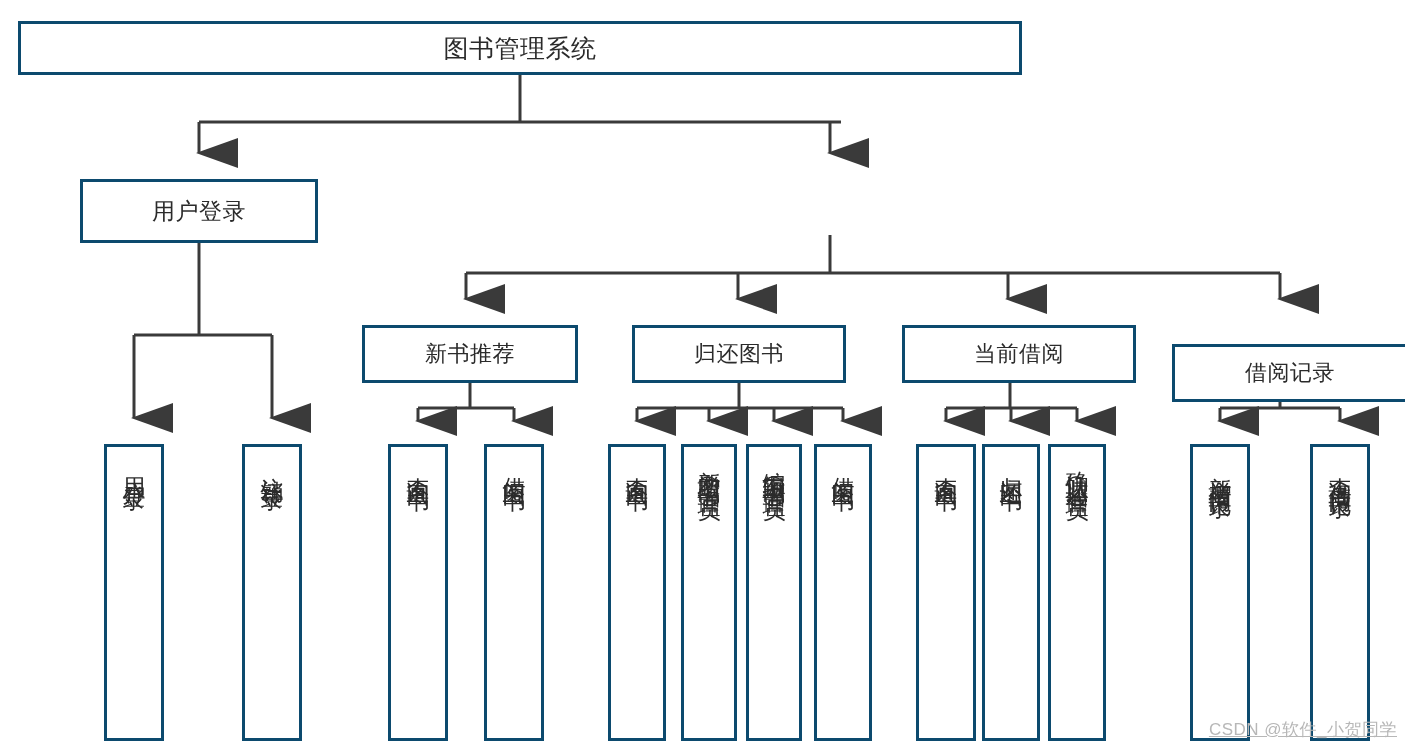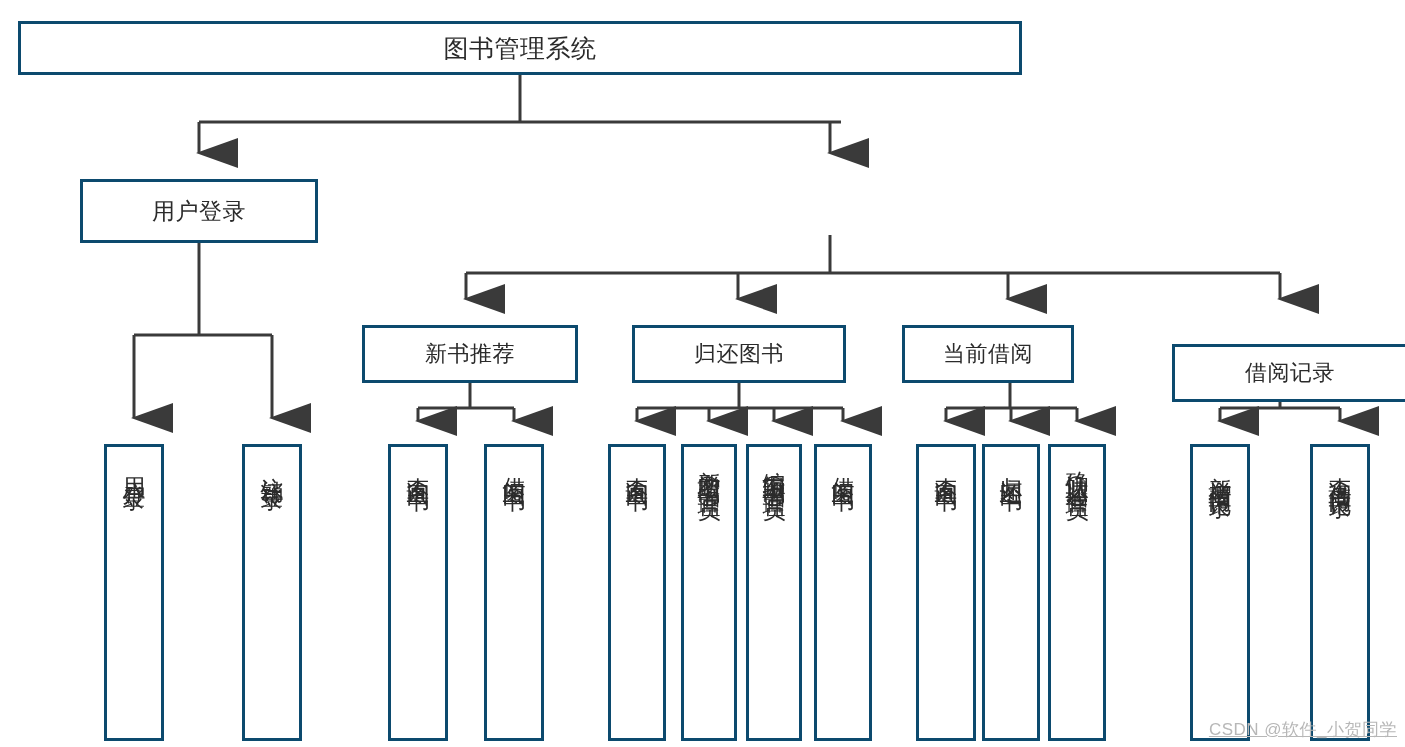--- a/index.html
+++ b/index.html
@@ -131,21 +131,21 @@
   <div class="node level1" style="left:80px; top:171px; width:238px; height:64px;">
     <span class="label">用户登录</span>
   </div>
 
   <div class="node level2" style="left:362px; top:317px; width:216px; height:58px;">
     <span class="label">新书推荐</span>
   </div>
   <div class="node level2" style="left:632px; top:317px; width:214px; height:58px;">
     <span class="label">归还图书</span>
   </div>
-  <div class="node level2" style="left:902px; top:317px; width:172px; height:58px;">
+  <div class="node level2" style="left:902px; top:317px; width:234px; height:58px;">
     <span class="label">当前借阅</span>
   </div>
   <div class="node level2" style="left:1172px; top:336px; width:236px; height:58px;">
     <span class="label">借阅记录</span>
   </div>
 
   <div class="node leaf" style="left:104px; top:436px; width:60px; height:297px;">
     <span class="label">用户登录</span>
   </div>
   <div class="node leaf" style="left:242px; top:436px; width:60px; height:297px;">

